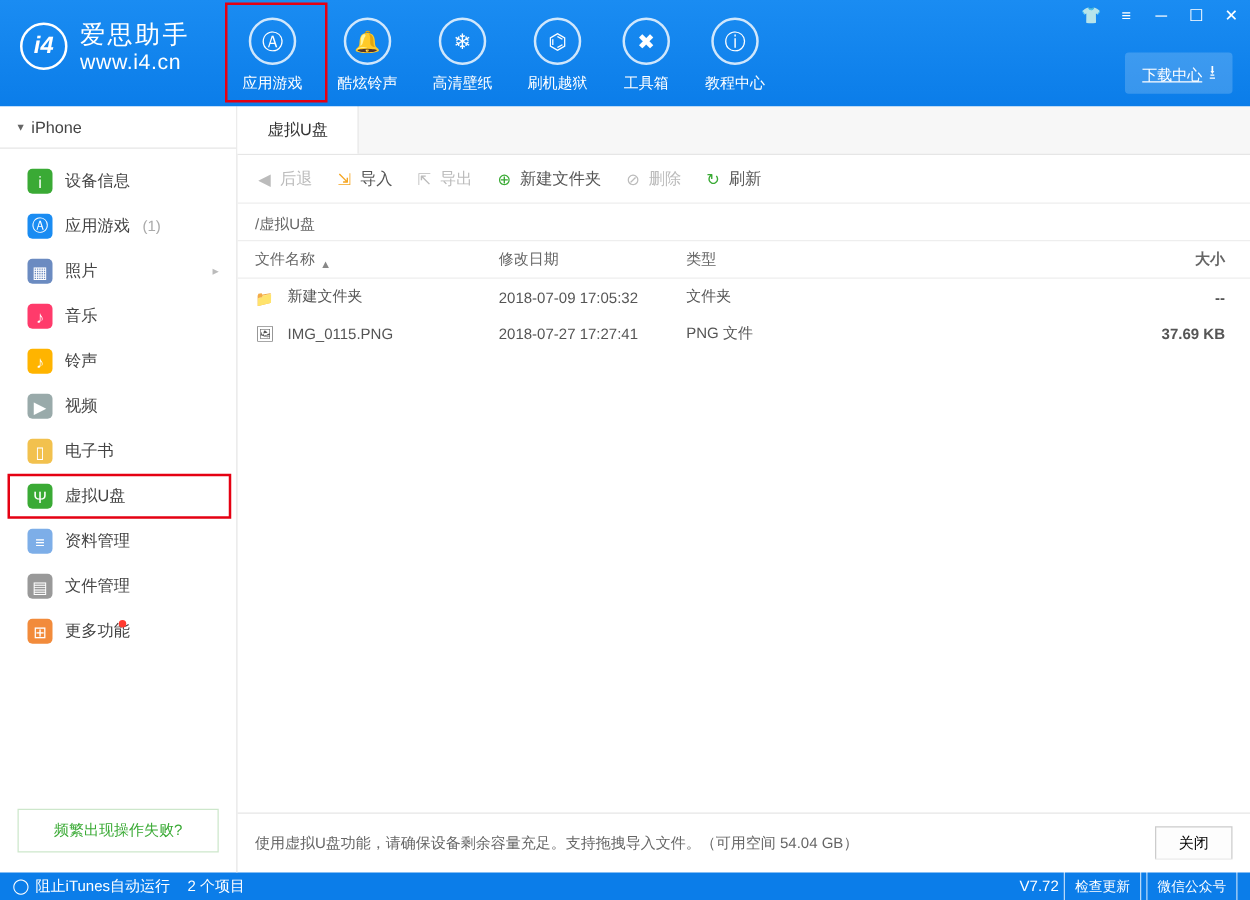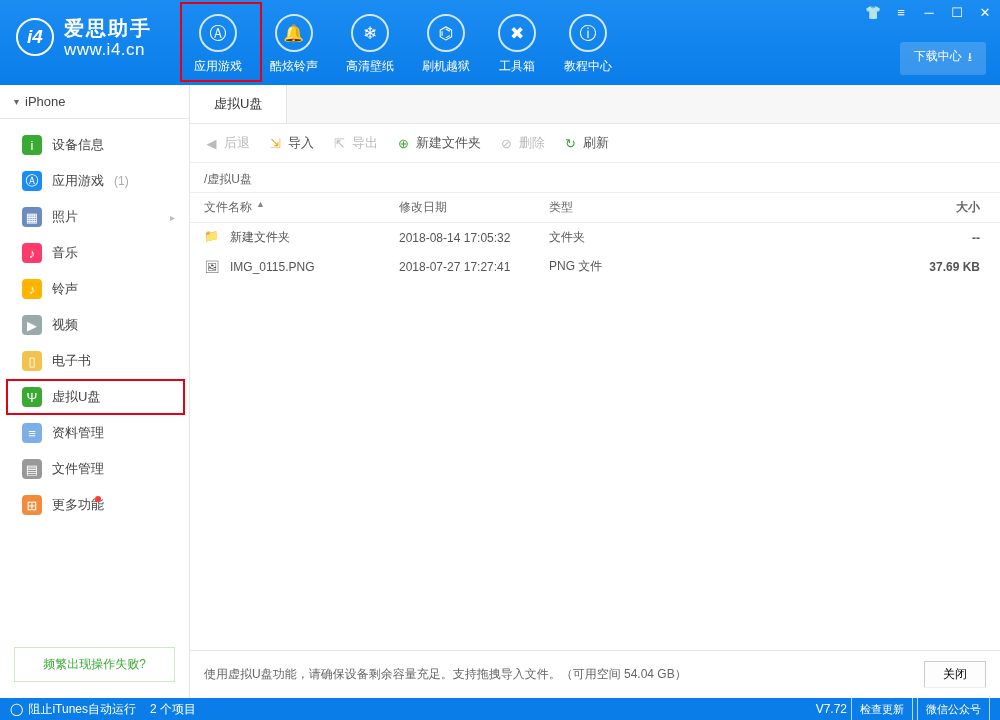--- a/index.html
+++ b/index.html
@@ -3,32 +3,32 @@
 <meta charset="utf-8">
 <style>
 * { margin: 0; padding: 0; box-sizing: border-box; font-family: "Microsoft YaHei", Arial, sans-serif; }
 body { width: 1000px; height: 720px; background: #fff; font-size: 12px; color: #333; overflow: hidden; }
 
 
 .header { height: 85px; background: linear-gradient(#1a8cf2, #0b7de9); display: flex; align-items: flex-start; position: relative; }
 .logo-area { display: flex; align-items: flex-start; padding: 18px 24px 0 16px; color: #fff; }
 .logo-badge { width: 38px; height: 38px; border: 2px solid #fff; border-radius: 50%; display: flex; align-items: center; justify-content: center; font-size: 19px; font-weight: bold; font-style: italic; margin-right: 10px; }
 .logo-text { display: flex; flex-direction: column; }
-.logo-cn { font-size: 20px; font-weight: bold; letter-spacing: 2px; line-height: 1; }
+.logo-cn { font-size: 20px; font-weight: normal; letter-spacing: 2px; line-height: 1; }
 .logo-url { font-size: 17px; letter-spacing: 0.5px; margin-top: 2px; }
 
 .nav { display: flex; gap: 28px; padding-top: 14px; margin-left: 18px; }
 .nav-item { display: flex; flex-direction: column; align-items: center; color: #fff; font-size: 12px; cursor: pointer; }
 .nav-icon { width: 38px; height: 38px; border: 2px solid rgba(255,255,255,0.8); border-radius: 50%; display: flex; align-items: center; justify-content: center; font-size: 17px; margin-bottom: 6px; }
 .nav-item.active .nav-icon { background: rgba(255,255,255,0.22); }
 .hl-red { position: absolute; top: 2px; left: 180px; width: 82px; height: 80px; border: 2px solid #e50012; pointer-events: none; }
 
 .win-controls { position: absolute; top: 4px; right: 6px; display: flex; gap: 10px; color: #fff; font-size: 13px; }
 .win-btn { width: 18px; height: 16px; display: flex; align-items: center; justify-content: center; cursor: pointer; }
-.dl-center { position: absolute; top: 42px; right: 14px; background: rgba(255,255,255,0.18); color: #fff; padding: 6px 14px; border-radius: 3px; font-size: 12px; cursor: pointer; display: flex; align-items: flex-start; gap: 6px; }
+.dl-center { position: absolute; top: 42px; right: 14px; background: rgba(255,255,255,0.18); color: #fff; padding: 6px 14px; border-radius: 3px; font-size: 12px; cursor: pointer; display: flex; align-items: flex-end; gap: 6px; text-decoration: underline; }
 
 
 .body { display: flex; height: 613px; }
 .sidebar { width: 190px; border-right: 1px solid #e6e6e6; display: flex; flex-direction: column; }
 .device-header { padding: 9px 14px; border-bottom: 1px solid #e6e6e6; font-size: 13px; color: #444; display: flex; align-items: center; gap: 6px; }
 .chev { font-size: 10px; color: #666; }
 .side-list { flex: 1; padding-top: 8px; }
 .side-item { display: flex; align-items: center; padding: 8px 14px 8px 22px; font-size: 13px; color: #444; cursor: pointer; gap: 10px; position: relative; }
 .side-item.sel { border: 2px solid #e50012; margin: 0 4px 0 6px; padding: 6px 8px 6px 14px; }
 .s-ico { width: 20px; height: 20px; border-radius: 4px; display: flex; align-items: center; justify-content: center; font-size: 13px; color: #fff; flex-shrink: 0; }
@@ -40,21 +40,21 @@
 
 .main { flex: 1; display: flex; flex-direction: column; }
 .tabrow { display: flex; border-bottom: 1px solid #e6e6e6; background: #f7f7f7; }
 .tab { padding: 10px 24px; background: #fff; border-right: 1px solid #e6e6e6; font-size: 13px; color: #333; cursor: pointer; border-top: 1px solid #fff; margin-top: -1px; }
 .toolbar { display: flex; align-items: center; gap: 18px; padding: 10px 14px; border-bottom: 1px solid #eee; font-size: 13px; color: #555; }
 .tb-btn { display: flex; align-items: center; gap: 5px; cursor: pointer; }
 .tb-btn.dis { color: #bbb; cursor: default; }
 .tb-ico { width: 15px; height: 15px; display: inline-flex; align-items: center; justify-content: center; font-size: 13px; }
 .path { padding: 8px 14px 4px; color: #666; font-size: 12px; }
 .thead { display: flex; padding: 6px 14px; border-top: 1px solid #eee; border-bottom: 1px solid #eee; color: #666; font-size: 12px; }
-.col-name { width: 195px; display: flex; align-items: flex-start; gap: 4px; }
+.col-name { width: 195px; display: flex; align-items: flex-end; gap: 4px; }
 .col-date { width: 150px; }
 .col-type { width: 150px; }
 .col-size { flex: 1; text-align: right; padding-right: 6px; font-weight: bold; }
 .sort { font-size: 9px; color: #888; }
 .trow { display: flex; padding: 6px 14px; color: #555; font-size: 12px; align-items: center; }
 .fico { width: 16px; height: 14px; margin-right: 6px; display: inline-flex; align-items: center; justify-content: center; font-size: 12px; }
 .hint-bar { margin-top: auto; display: flex; align-items: center; padding: 10px 14px; border-top: 1px solid #e6e6e6; font-size: 12px; color: #666; }
 .close-btn { margin-left: auto; padding: 4px 18px; border: 1px solid #ccc; background: #fdfdfd; cursor: pointer; font-size: 12px; }
 
 
@@ -211,21 +211,21 @@
       <div class="col-date">修改日期</div>
       <div class="col-type">类型</div>
       <div class="col-size">大小</div>
     </div>
     <div id="rows">
         <div class="trow">
           <div class="col-name">
             <span class="fico">📁</span>
             <span>新建文件夹</span>
           </div>
-          <div class="col-date">2018-08-14 17:05:32</div>
+          <div class="col-date">2018-07-09 17:05:32</div>
           <div class="col-type">文件夹</div>
           <div class="col-size">--</div>
         </div>
         <div class="trow">
           <div class="col-name">
             <span class="fico">🖼</span>
             <span>IMG_0115.PNG</span>
           </div>
           <div class="col-date">2018-07-27 17:27:41</div>
           <div class="col-type">PNG 文件</div>

